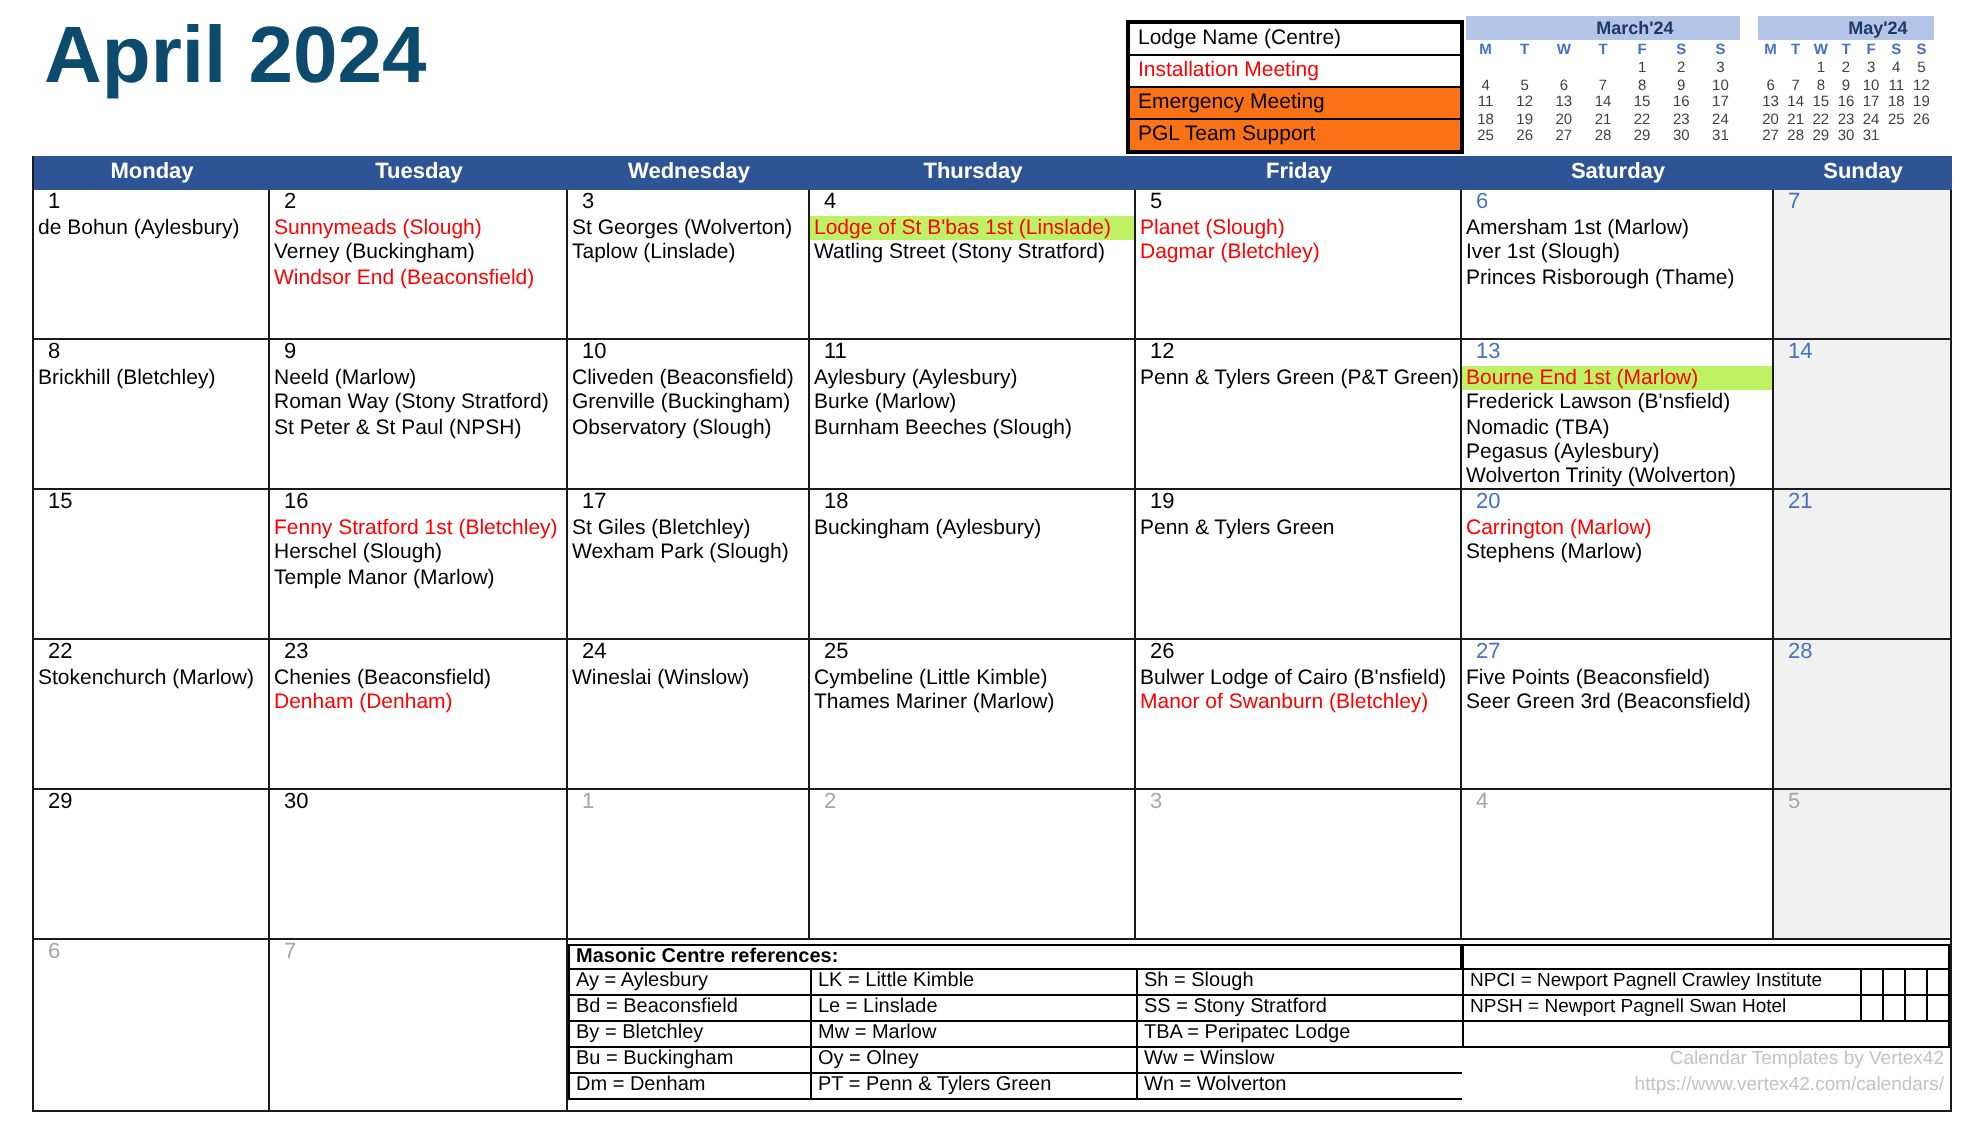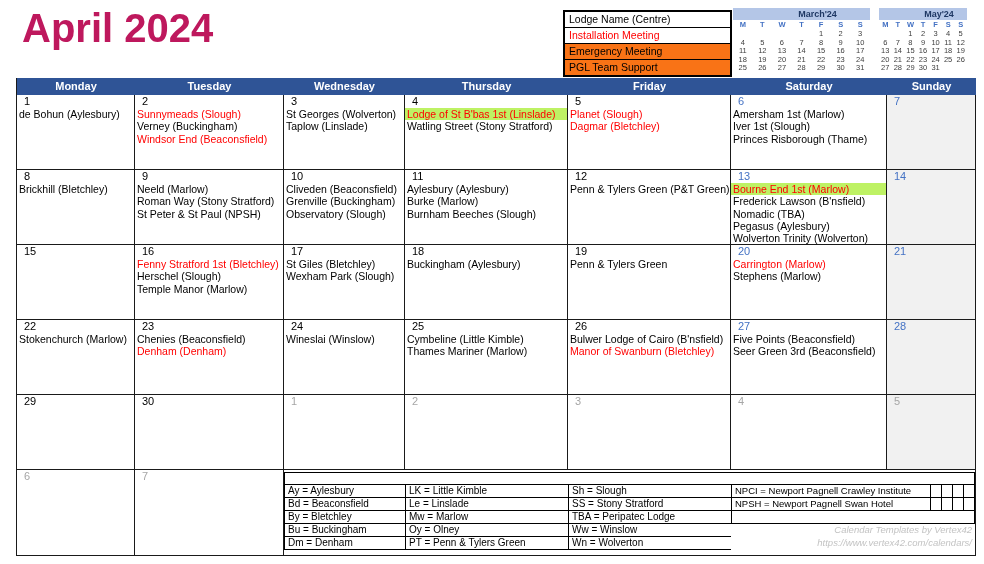--- a/index.html
+++ b/index.html
@@ -2,21 +2,21 @@
 <html><head>
 <meta charset="utf-8">
 <style>
   html,body{margin:0;padding:0;}
   body{
     width:984px;height:564px;position:relative;overflow:hidden;
     background:#fff;font-family:"Liberation Sans",sans-serif;
   }
   .title{
     position:absolute;left:22px;top:6px;font-size:40px;font-weight:bold;
-    color:#be185d;
+    color:#0c4a6e;
   }
   
   .legend{position:absolute;left:563px;top:10px;width:165px;border:2px solid #000;background:#fff;}
   .legend-row{height:15px;line-height:15px;font-size:10.5px;padding-left:4px;border-bottom:1px solid #000;color:#000;white-space:nowrap;overflow:hidden;}
   .legend-row:last-child{border-bottom:none;}
   .legend-row.installation{color:#FF0000;}
   .legend-row.emergency{background:#f97316;}
   .legend-row.pgl{background:#f97316;}
   
   .minical{position:absolute;top:8px;}
@@ -48,21 +48,21 @@
   .ref-table{position:absolute;left:0;top:2px;width:100%;}
   .ref-row{display:flex;height:13px;}
   .rc{box-sizing:border-box;border-left:1px solid #000;border-bottom:1px solid #000;font-size:10px;line-height:12px;padding-left:3px;white-space:nowrap;overflow:hidden;color:#000;}
   .ref-row.first .rc{border-top:1px solid #000;}
   .rc.a{width:121px;}
   .rc.b{width:163px;}
   .rc.c{width:163px;}
   .rc.d{flex:1;border-right:1px solid #000;display:flex;padding-left:0;}
   .rc.span{width:447px;font-weight:bold;border-right:1px solid #000;}
   .rc.hd-empty{flex:1;border-right:1px solid #000;}
-  .rc.noborder{border:none;justify-content:center;font-style:italic;}
+  .rc.noborder{border:none;justify-content:center;}
   .rc-d-text{flex:1;padding-left:3px;overflow:hidden;white-space:nowrap;font-size:9.5px;line-height:12px;}
   .sq{width:11px;border-left:1px solid #000;height:100%;box-sizing:border-box;}
   .attr{font-size:9.5px;line-height:12px;color:#C3C3C3;padding-right:3px;text-align:right;width:100%;}
 </style>
 </head>
 <body>
 
 <div class="title">April 2024</div>
 
 <div class="legend" id="legend">
@@ -330,20 +330,21 @@
     </div>
     <div class="cell">
       <div class="daynum gray">6</div>
     </div>
     <div class="cell">
       <div class="daynum gray">7</div>
     </div>
     <div class="ref-wrap">
       <div class="ref-table">
         <div class="ref-row first">
+          <div class="rc span">Masonic Centre references:</div>
           <div class="rc hd-empty"></div>
         </div>
         <div class="ref-row">
           <div class="rc a">Ay = Aylesbury</div>
           <div class="rc b">LK = Little Kimble</div>
           <div class="rc c">Sh = Slough</div>
           <div class="rc d">
             <div class="rc-d-text">NPCI = Newport Pagnell Crawley Institute</div>
             <div class="sq"></div>
             <div class="sq"></div>

